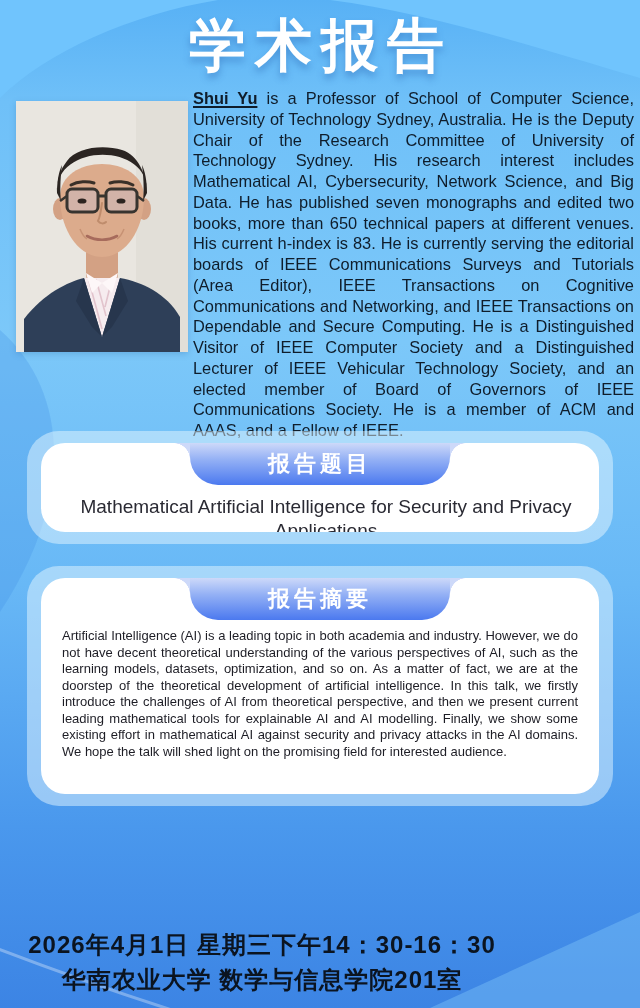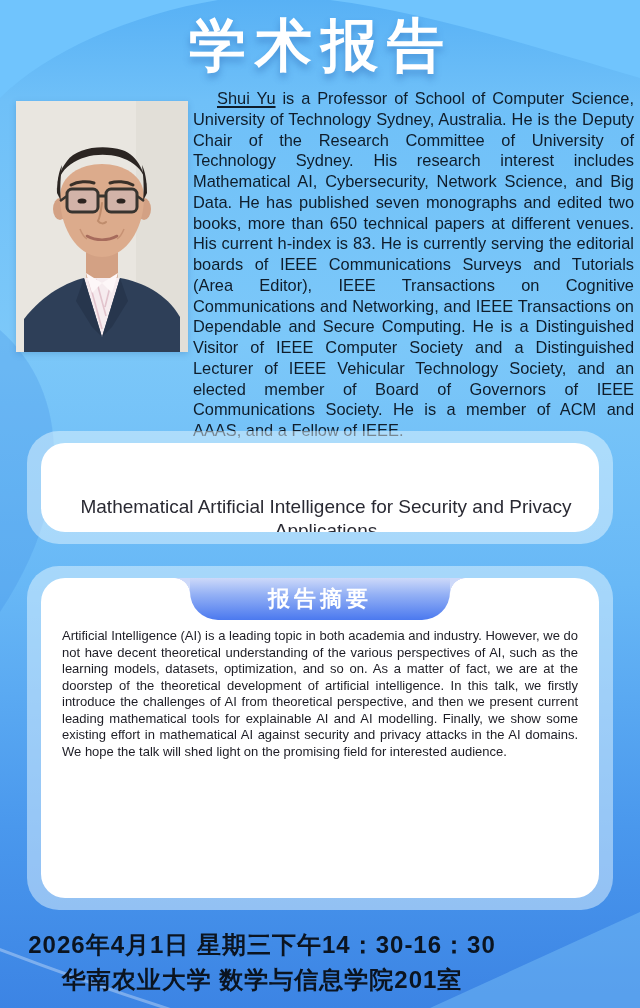--- a/index.html
+++ b/index.html
@@ -33,30 +33,30 @@
     overflow:hidden;
   }
   .photo svg{display:block;width:172px;height:251px;}
 
   
   .bio{
     position:absolute;left:193px;top:88px;width:441px;
     font-size:16.4px;line-height:1.265;color:#0f1d2b;
     text-align:justify;
   }
-  .bio .speaker-name{font-weight:normal;text-decoration:underline;text-decoration-thickness:2px;text-underline-offset:2px;margin-left:24px;}
+  .bio .speaker-name{font-weight:bold;text-decoration:underline;text-decoration-thickness:2px;text-underline-offset:2px;}
 
   
   .card-halo{
     position:absolute;left:27px;width:586px;
     background:rgba(235,249,255,0.48);
     border-radius:32px;
   }
   .card-halo.title-card{top:431px;height:113px;}
-  .card-halo.abstract-card{top:566px;height:344px;}
+  .card-halo.abstract-card{top:566px;height:240px;}
   .card-inner{
     position:absolute;left:14px;right:14px;top:12px;bottom:12px;
     background:#ffffff;border-radius:24px;overflow:hidden;
   }
   .tab{
     position:absolute;top:0;left:50%;transform:translateX(-50%);
     width:260px;height:42px;
     background:linear-gradient(180deg,#cdd9f9 0%,#93b0f5 40%,#4b79ef 100%);
     border-radius:0 0 28px 28px;
     display:flex;align-items:center;justify-content:center;
@@ -150,20 +150,23 @@
 
         <path d="M71,135 C80,140 92,140 101,135" stroke="#a76b5c" stroke-width="2.6" fill="none" stroke-linecap="round"></path>
         <path d="M64,128 C66,133 68,136 71,138 M108,128 C106,133 104,136 101,138" stroke="#c79274" stroke-width="1.5" fill="none"></path>
       </svg>
     </div>
 
     <div class="bio"><span class="speaker-name">Shui Yu</span><span> is a Professor of School of Computer Science, University of Technology Sydney, Australia. He is the Deputy Chair of the Research Committee of University of Technology Sydney. His research interest includes Mathematical AI, Cybersecurity, Network Science, and Big Data. He has published seven monographs and edited two books, more than 650 technical papers at different venues. His current h-index is 83. He is currently serving the editorial boards of IEEE Communications Surveys and Tutorials (Area Editor), IEEE Transactions on Cognitive Communications and Networking, and IEEE Transactions on Dependable and Secure Computing. He is a Distinguished Visitor of IEEE Computer Society and a Distinguished Lecturer of IEEE Vehicular Technology Society, and an elected member of Board of Governors of IEEE Communications Society. He is a member of ACM and AAAS, and a Fellow of IEEE.</span></div>
 
     <div class="card-halo title-card">
       <div class="card-inner">
+        <div class="tab">
+          <span>报告题目</span>
+        </div>
         <div class="talk-title">Mathematical Artificial Intelligence for Security and Privacy Applications</div>
       </div>
     </div>
 
     <div class="card-halo abstract-card">
       <div class="card-inner">
         <div class="tab">
           <span>报告摘要</span>
         </div>
         <div class="talk-abstract">Artificial Intelligence (AI) is a leading topic in both academia and industry. However, we do not have decent theoretical understanding of the various perspectives of AI, such as the learning models, datasets, optimization, and so on. As a matter of fact, we are at the doorstep of the theoretical development of artificial intelligence. In this talk, we firstly introduce the challenges of AI from theoretical perspective, and then we present current leading mathematical tools for explainable AI and AI modelling. Finally, we show some existing effort in mathematical AI against security and privacy attacks in the AI domains. We hope the talk will shed light on the promising field for interested audience.</div>

